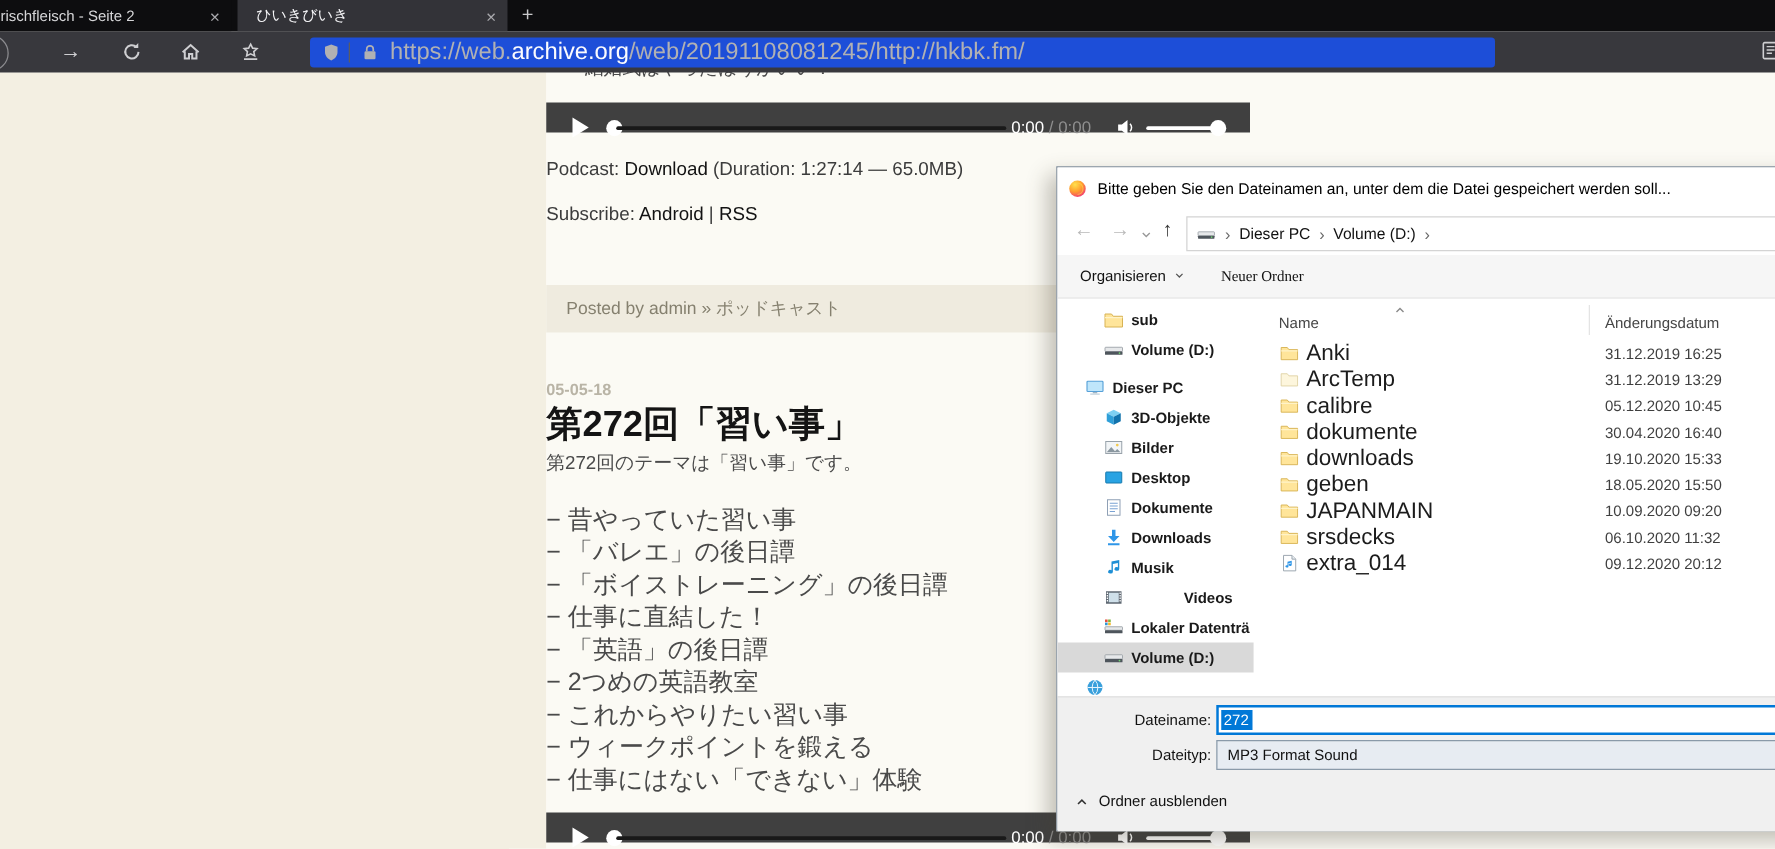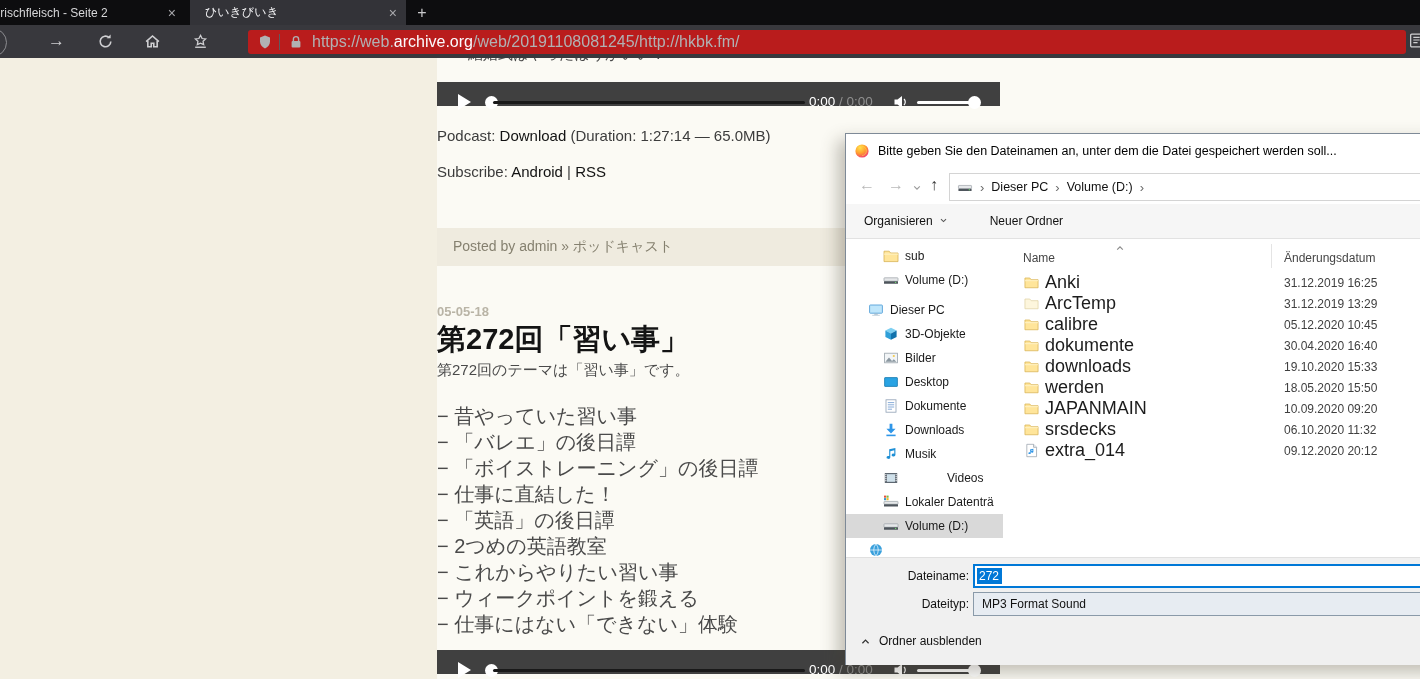--- a/index.html
+++ b/index.html
@@ -19,22 +19,22 @@
   .tab-title{white-space:nowrap;flex:1 1 auto;overflow:hidden;}
   .tab-close{flex:0 0 auto;margin:0 9px 0 4px;color:#a9a9ad;font-size:14px;line-height:14px;cursor:default;}
   #new-tab{position:absolute;left:408px;top:0;width:28px;height:25px;color:#c9c9cc;
            font-size:16px;display:flex;align-items:center;justify-content:center;}
 
   #toolbar{position:absolute;left:0;top:25px;width:1420px;height:33px;background:#38383d;z-index:10;}
   .tb-icon{position:absolute;top:8px;width:17px;height:17px;color:#cfcfd2;}
   .tb-icon svg{width:100%;height:100%;}
   #back-partial{position:absolute;left:-22px;top:3px;width:27px;height:27px;border:1.6px solid #8c8c90;border-radius:50%;}
   #fwd{left:48px;top:7px;font-size:17px;line-height:18px;color:#cfcfd2;width:22px;}
-  #urlbar{position:absolute;left:248px;top:5px;width:1158px;height:24px;background:#b91c1c;border-radius:3px;
-          display:flex;align-items:center;color:#b1b1b3;font-size:16px;}
+  #urlbar{position:absolute;left:248px;top:5px;width:948px;height:24px;background:#1d4ed8;border-radius:3px;
+          display:flex;align-items:center;color:#b1b1b3;font-size:19px;}
   #urlbar .sep{width:1px;height:16px;background:#5c5c61;margin:0 8px 0 6px;}
   #url-text{white-space:nowrap;overflow:hidden;margin-left:8px;}
   #url-text .domain{color:#fbfbfe;}
   #page-actions{position:absolute;left:1408px;top:7px;width:17px;height:17px;color:#cfcfd2;}
 
   
   #page{position:absolute;left:0;top:58px;width:1420px;height:621px;background:#fbfaf4;z-index:1;}
   #page-left{position:absolute;left:0;top:0;width:437px;height:621px;background:#f3efe2;}
   #content-col{position:absolute;left:437px;top:0;width:563px;height:621px;background:#fbfaf4;}
   #clipped-line{position:absolute;left:18px;top:-13px;font-size:15px;color:#4a4a4a;white-space:nowrap;}
@@ -74,28 +74,28 @@
   #nav-up{left:84px;color:#3a3a3a;}
   #breadcrumb-box{position:absolute;left:103px;top:5px;right:0;height:26px;border:1px solid #d4d4d4;
                   background:#fff;display:flex;align-items:center;font-size:12.5px;}
   #breadcrumb-box .icon16{margin-left:7px;width:15px;height:15px;}
   .crumb-sep{color:#6a6a6a;margin:0 7px;font-size:13px;}
   .crumb{color:#111;white-space:nowrap;}
   #dlg-toolbar{position:absolute;left:0;top:70px;width:100%;height:34px;background:#f6f6f6;border-bottom:1px solid #e2e2e2;
                display:flex;align-items:center;}
   #organize-btn{margin-left:18px;display:flex;align-items:flex-start;gap:6px;}
   #organize-btn .drop{width:9px;height:9px;color:#555;}
-  #new-folder-btn{margin-left:42px;}
+  #new-folder-btn{margin-left:29px;font-family:Liberation Serif, serif;}
 
   #dlg-main{position:absolute;left:0;top:105px;width:100%;height:318px;background:#fff;overflow:hidden;}
   #folder-tree{position:absolute;left:0;top:0;width:157px;height:318px;overflow:hidden;padding-top:5px;box-sizing:border-box;}
   .tree-row{height:24px;display:flex;align-items:center;gap:6px;white-space:nowrap;overflow:hidden;}
   .tree-row.gap{margin-top:6px;}
   .tree-row.selected{background:#d9d9d9;}
-  .tree-label{font-size:12px;color:#1a1a1a;}
+  .tree-label{font-size:12px;color:#1a1a1a;font-weight:bold;}
 
   #file-pane{position:absolute;left:157px;top:0;right:0;height:318px;}
   #file-header{position:absolute;left:0;top:3px;right:0;height:26px;color:#454545;}
   #col-name{position:absolute;left:20px;bottom:3px;}
   #col-date{position:absolute;left:281px;bottom:3px;}
   #sort-chev{position:absolute;left:112px;top:0px;width:10px;height:10px;color:#8a8a8a;}
   .col-sep{position:absolute;top:2px;width:1px;height:24px;background:#e4e4e4;}
   #file-rows{position:absolute;left:0;top:33px;right:0;}
   .file-row{position:relative;height:21px;display:flex;align-items:center;}
   .file-row .icon16{width:15px;height:15px;flex-basis:15px;margin-left:21px;}
@@ -475,21 +475,21 @@
             <span class="file-name">downloads</span>
             <span class="file-date">19.10.2020 15:33</span>
           </div>
           <div class="file-row">
             <span class="icon16">
               <svg viewBox="0 0 16 16">
                 <path d="M1 3.2h5.2l1.4 1.8H15v8.6H1z" fill="#ffe59a" stroke="#d8b354" stroke-width="0.8"></path>
                 <path d="M1 5.6h14v1H1z" fill="#fff3c8"></path>
               </svg>
             </span>
-            <span class="file-name">werden</span>
+            <span class="file-name">geben</span>
             <span class="file-date">18.05.2020 15:50</span>
           </div>
           <div class="file-row">
             <span class="icon16">
               <svg viewBox="0 0 16 16">
                 <path d="M1 3.2h5.2l1.4 1.8H15v8.6H1z" fill="#ffe59a" stroke="#d8b354" stroke-width="0.8"></path>
                 <path d="M1 5.6h14v1H1z" fill="#fff3c8"></path>
               </svg>
             </span>
             <span class="file-name">JAPANMAIN</span>

